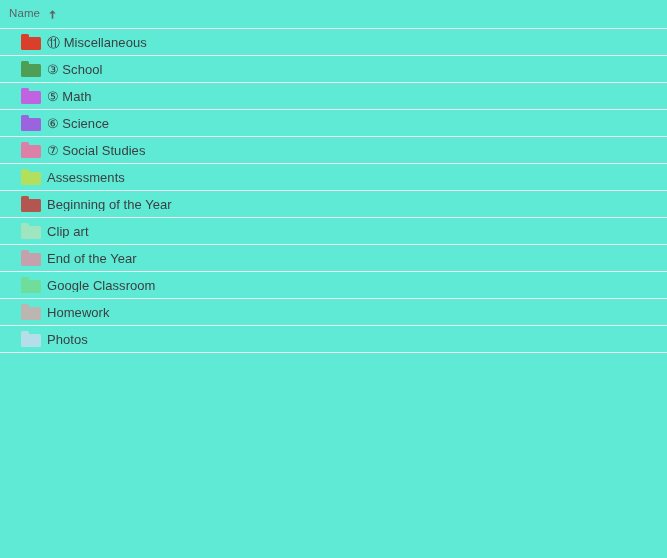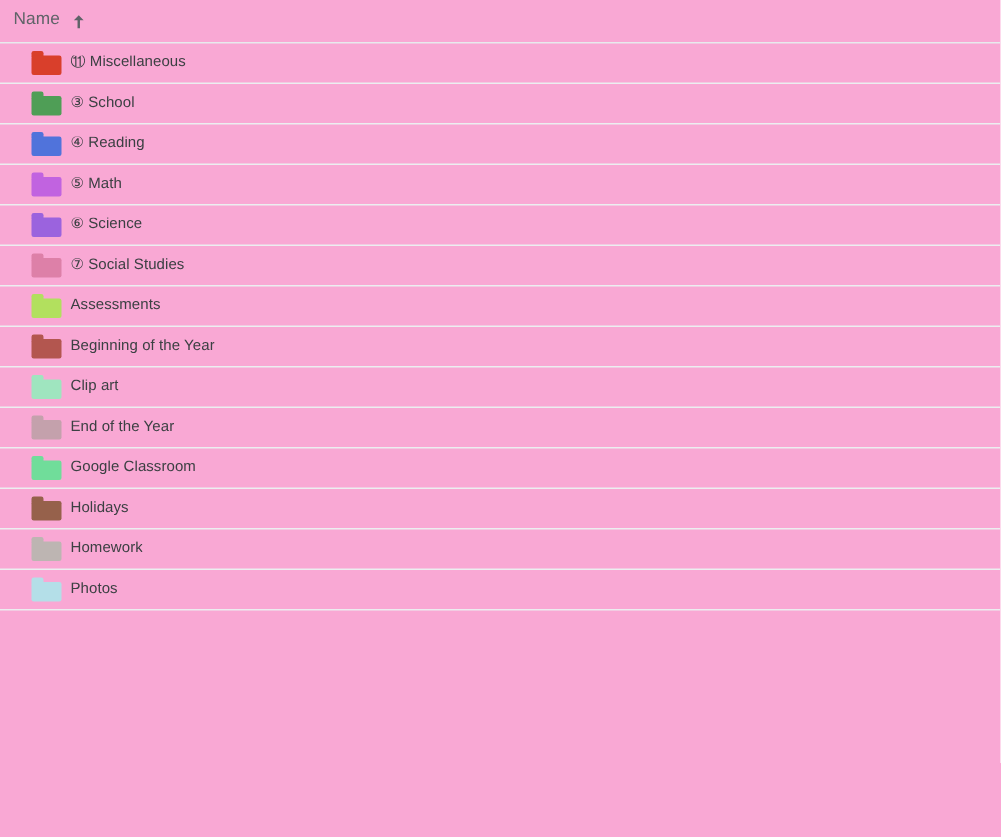--- a/index.html
+++ b/index.html
@@ -11,21 +11,21 @@
     width: 667px;
     height: 558px;
     overflow: hidden;
     font-family: "Liberation Sans", sans-serif;
     -webkit-font-smoothing: antialiased;
   }
 
   .file-browser {
     width: 667px;
     height: 558px;
-    background: #f9a8d4;
+    background: #5eead4;
     position: relative;
   }
 
   
   .list-header {
     height: 29px;
     display: flex;
     align-items: center;
     padding-left: 5px;
     box-sizing: border-box;
@@ -93,21 +93,21 @@
     position: absolute;
     left: 0;
     top: 2.5px;
     width: 20px;
     height: 13.5px;
     background-color: var(--fc);
     border-radius: 1.5px;
   }
 
   .file-label {
-    font-size: 10px;
+    font-size: 13px;
     color: #3c4043;
     line-height: 1;
     white-space: nowrap;
     overflow: hidden;
     text-overflow: ellipsis;
     padding-left: 0px;
     letter-spacing: 0.05px;
   }
 </style>
 </head>
@@ -129,24 +129,20 @@
   <div class="rows" id="rows-container">
       <div class="file-row">
         <span class="folder-icon" style="--fc: #d93f2b;"></span>
         <span class="file-label">⑪ Miscellaneous</span>
       </div>
       <div class="file-row">
         <span class="folder-icon" style="--fc: #4f9e56;"></span>
         <span class="file-label">③ School</span>
       </div>
       <div class="file-row">
-        <span class="folder-icon" style="--fc: #5073db;"></span>
-        <span class="file-label">④ Reading</span>
-      </div>
-      <div class="file-row">
         <span class="folder-icon" style="--fc: #c163e0;"></span>
         <span class="file-label">⑤ Math</span>
       </div>
       <div class="file-row">
         <span class="folder-icon" style="--fc: #9b63de;"></span>
         <span class="file-label">⑥ Science</span>
       </div>
       <div class="file-row">
         <span class="folder-icon" style="--fc: #dd80a8;"></span>
         <span class="file-label">⑦ Social Studies</span>
@@ -165,24 +161,20 @@
       </div>
       <div class="file-row">
         <span class="folder-icon" style="--fc: #c4a1ac;"></span>
         <span class="file-label">End of the Year</span>
       </div>
       <div class="file-row">
         <span class="folder-icon" style="--fc: #70dd9a;"></span>
         <span class="file-label">Google Classroom</span>
       </div>
       <div class="file-row">
-        <span class="folder-icon" style="--fc: #96614b;"></span>
-        <span class="file-label">Holidays</span>
-      </div>
-      <div class="file-row">
         <span class="folder-icon" style="--fc: #bdb5b2;"></span>
         <span class="file-label">Homework</span>
       </div>
       <div class="file-row">
         <span class="folder-icon" style="--fc: #b4dfe8;"></span>
         <span class="file-label">Photos</span>
       </div>
     </div>
 
 </div>

